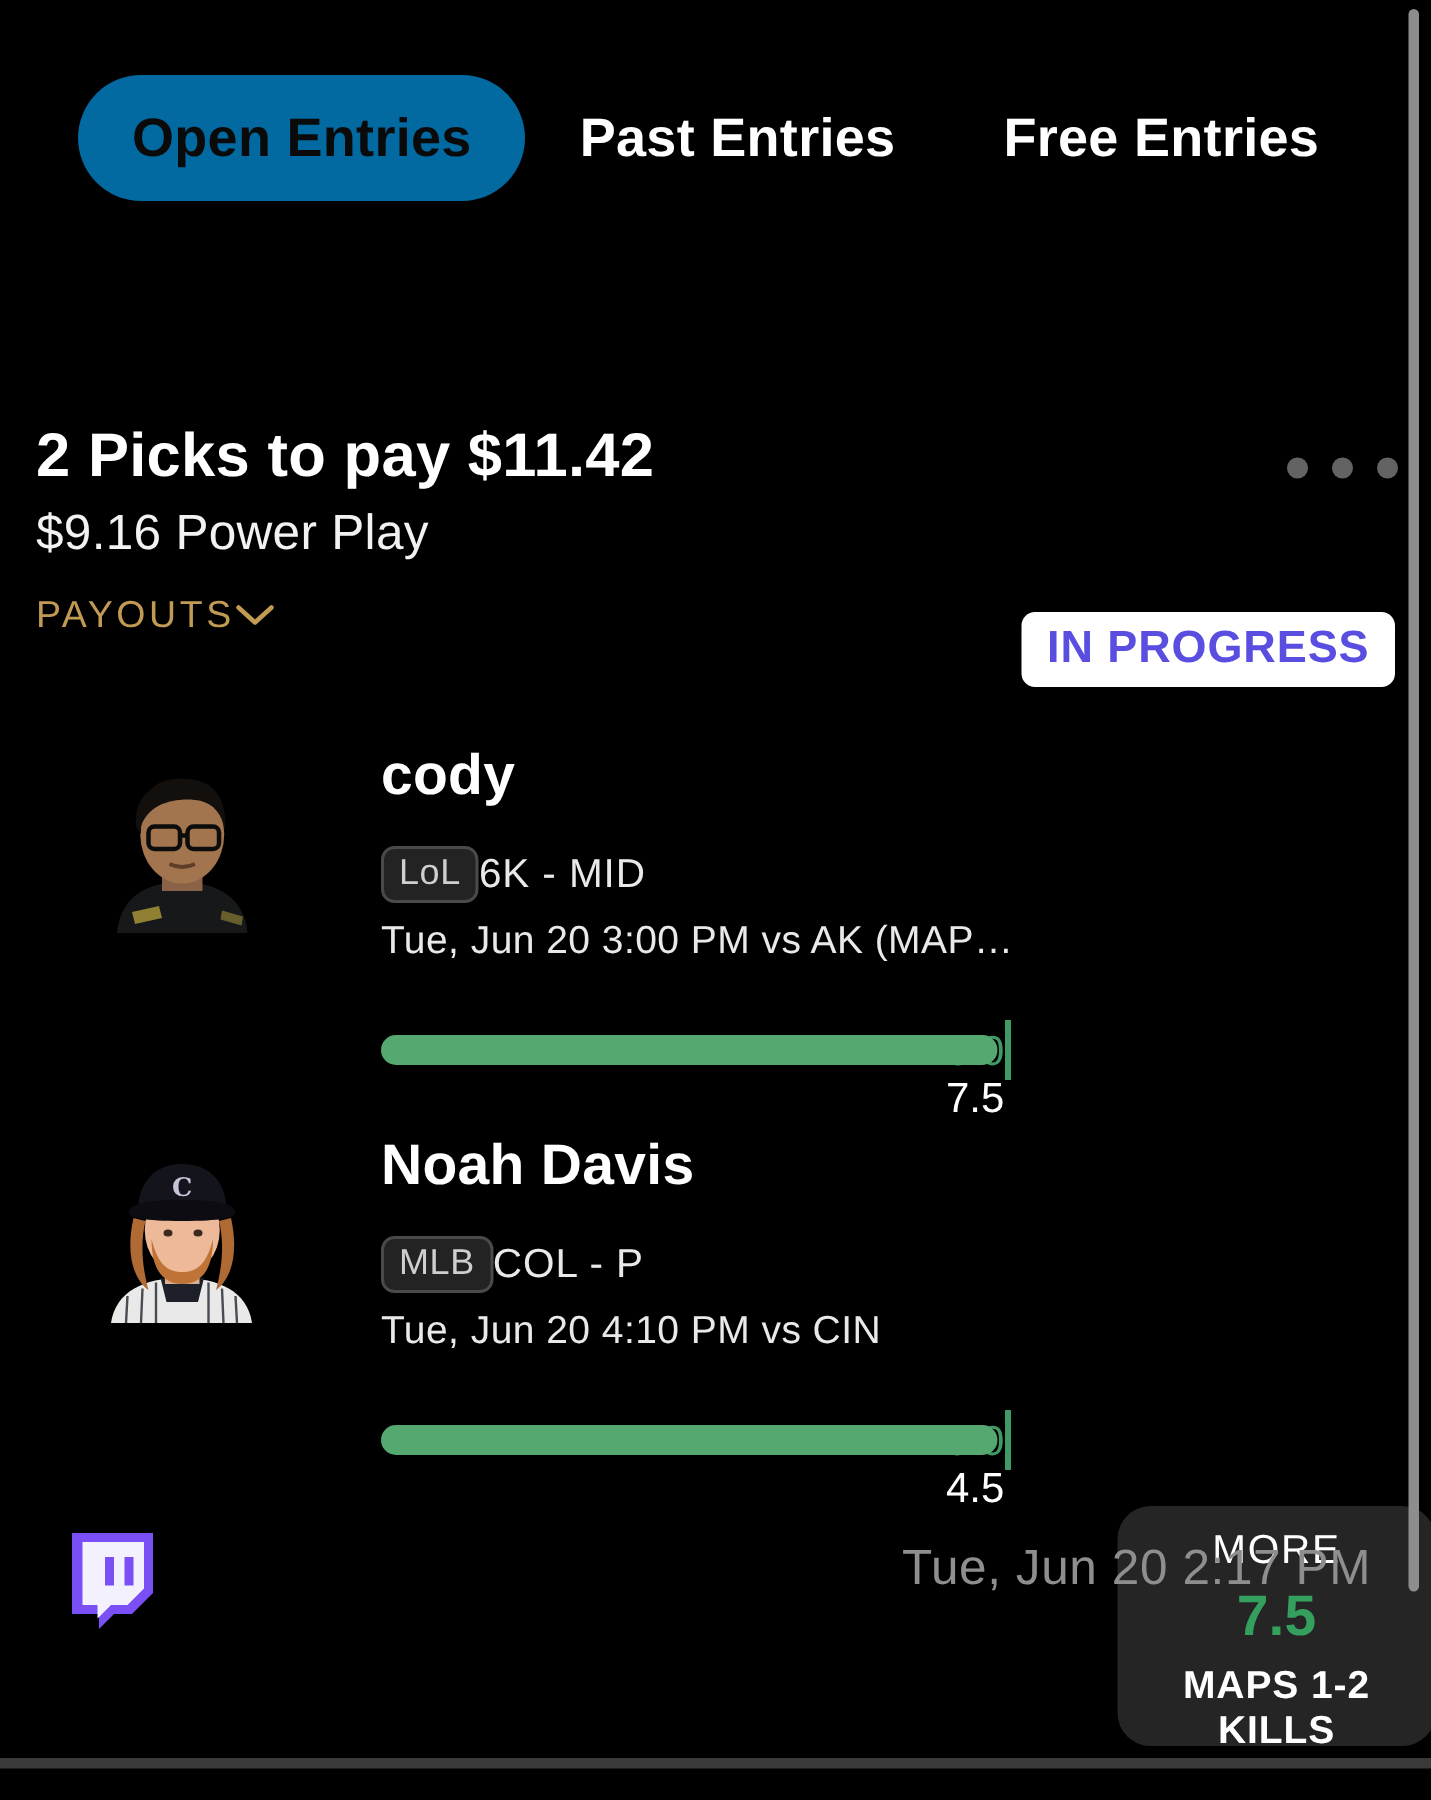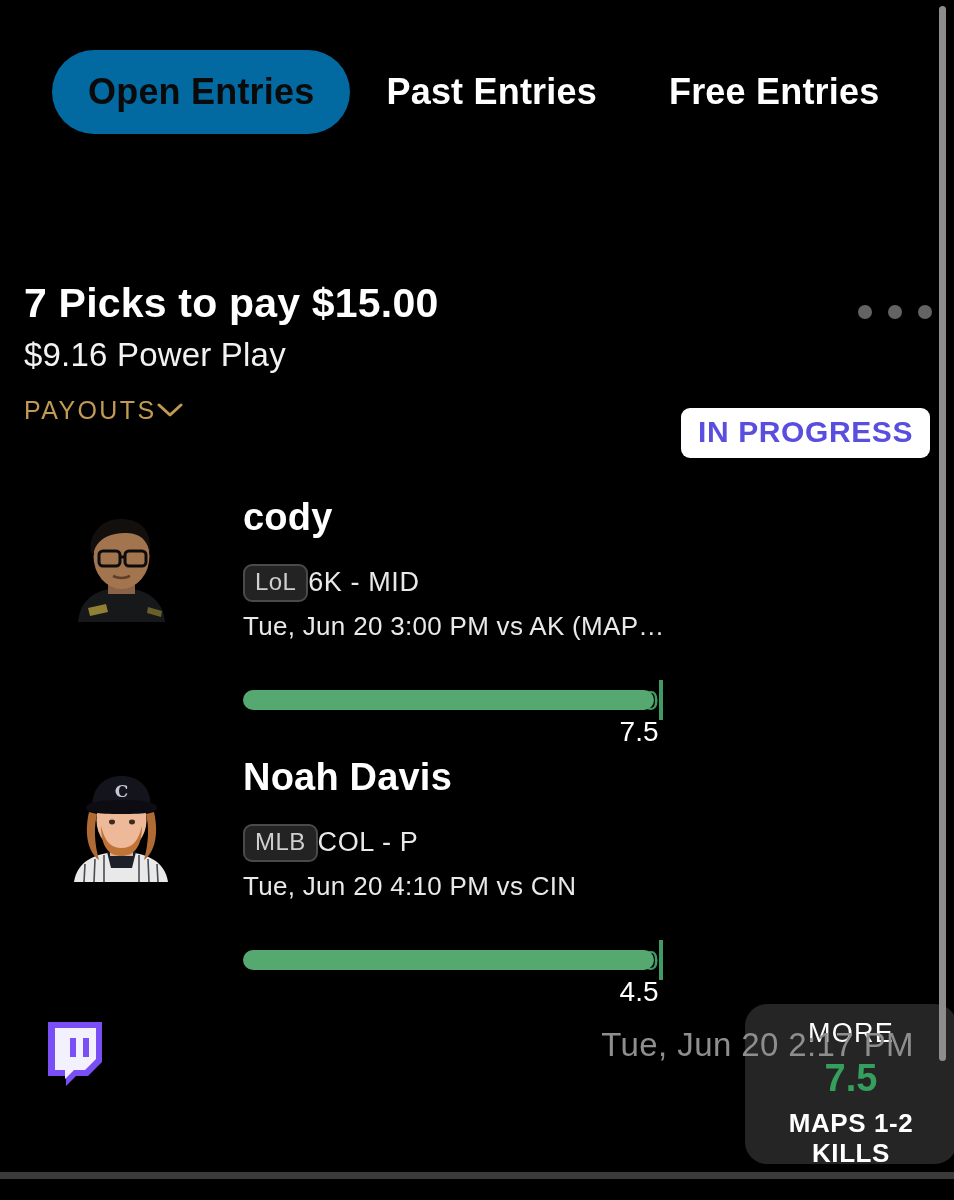--- a/index.html
+++ b/index.html
@@ -131,21 +131,21 @@
     position: absolute;
     left: 44px;
     top: 6px;
     width: 155px;
     height: 118px;
     overflow: hidden;
   }
 
   .pick-body {
     position: absolute;
-    left: 243px;
+    left: 254px;
     top: 0;
     width: 430px;
   }
   .player-name {
     font-size: 38px;
     font-weight: 700;
     color: #ffffff;
     line-height: 1.05;
     letter-spacing: 0.2px;
     white-space: nowrap;
@@ -314,21 +314,21 @@
 
 <div class="screen">
 
   <div class="tabbar">
     <div class="tab active">Open Entries</div>
     <div class="tab">Past Entries</div>
     <div class="tab">Free Entries</div>
   </div>
 
   <div class="entry-head">
-    <div class="entry-title">7 Picks to pay $15.00</div>
+    <div class="entry-title">2 Picks to pay $11.42</div>
     <div class="entry-sub">$9.16 Power Play</div>
     <div class="payouts-row">
       <span class="payouts-label">PAYOUTS</span>
       <span>
         <svg class="chev" viewBox="0 0 26 15" aria-hidden="true">
           <path d="M2 2 L13 12 L24 2" fill="none" stroke="#c19a53" stroke-width="3" stroke-linecap="round" stroke-linejoin="round"></path>
         </svg>
       </span>
     </div>
   </div>

